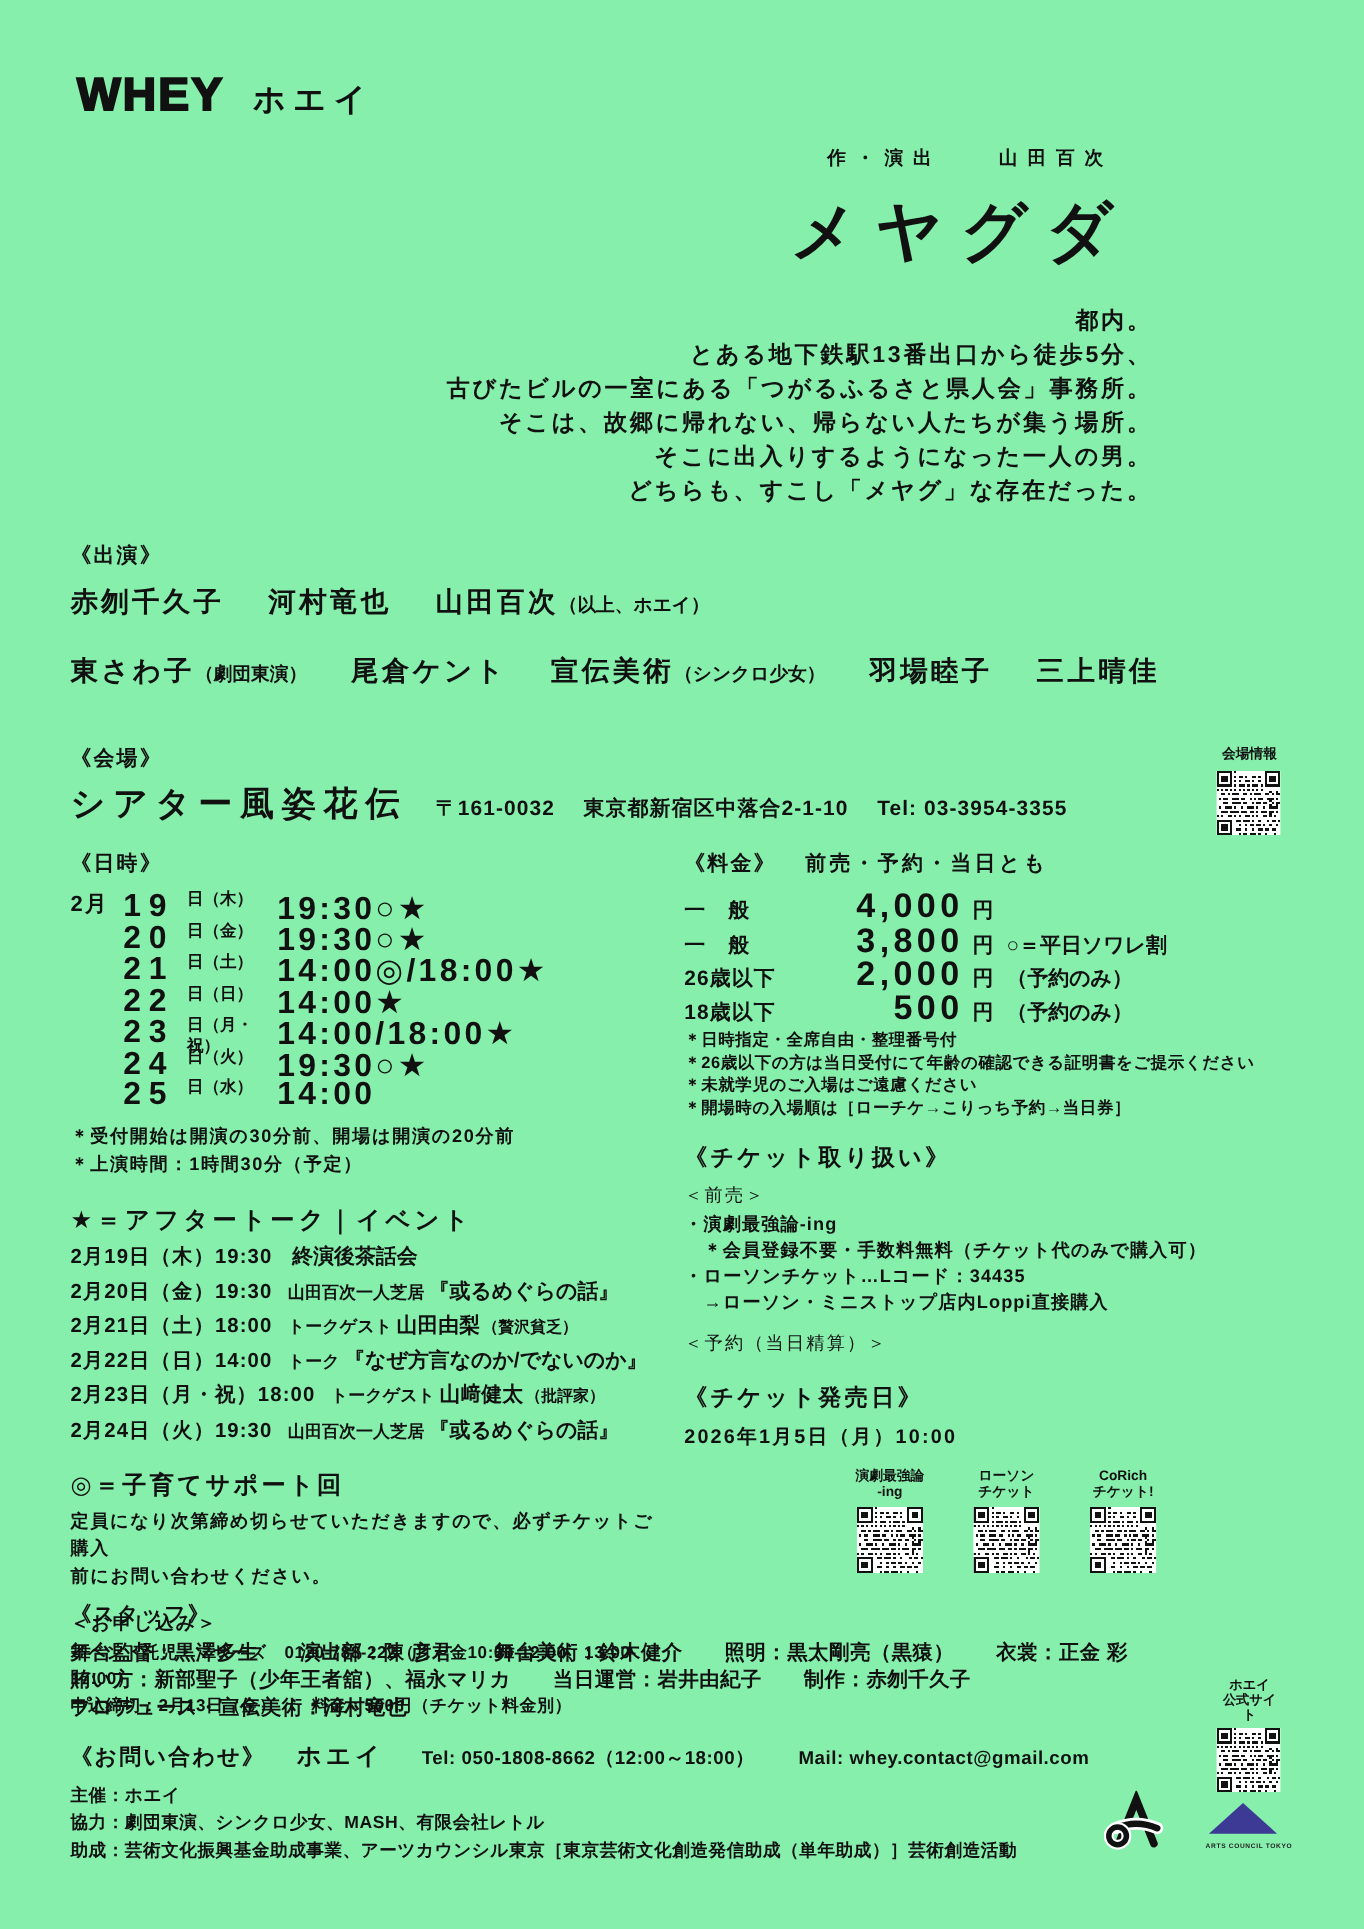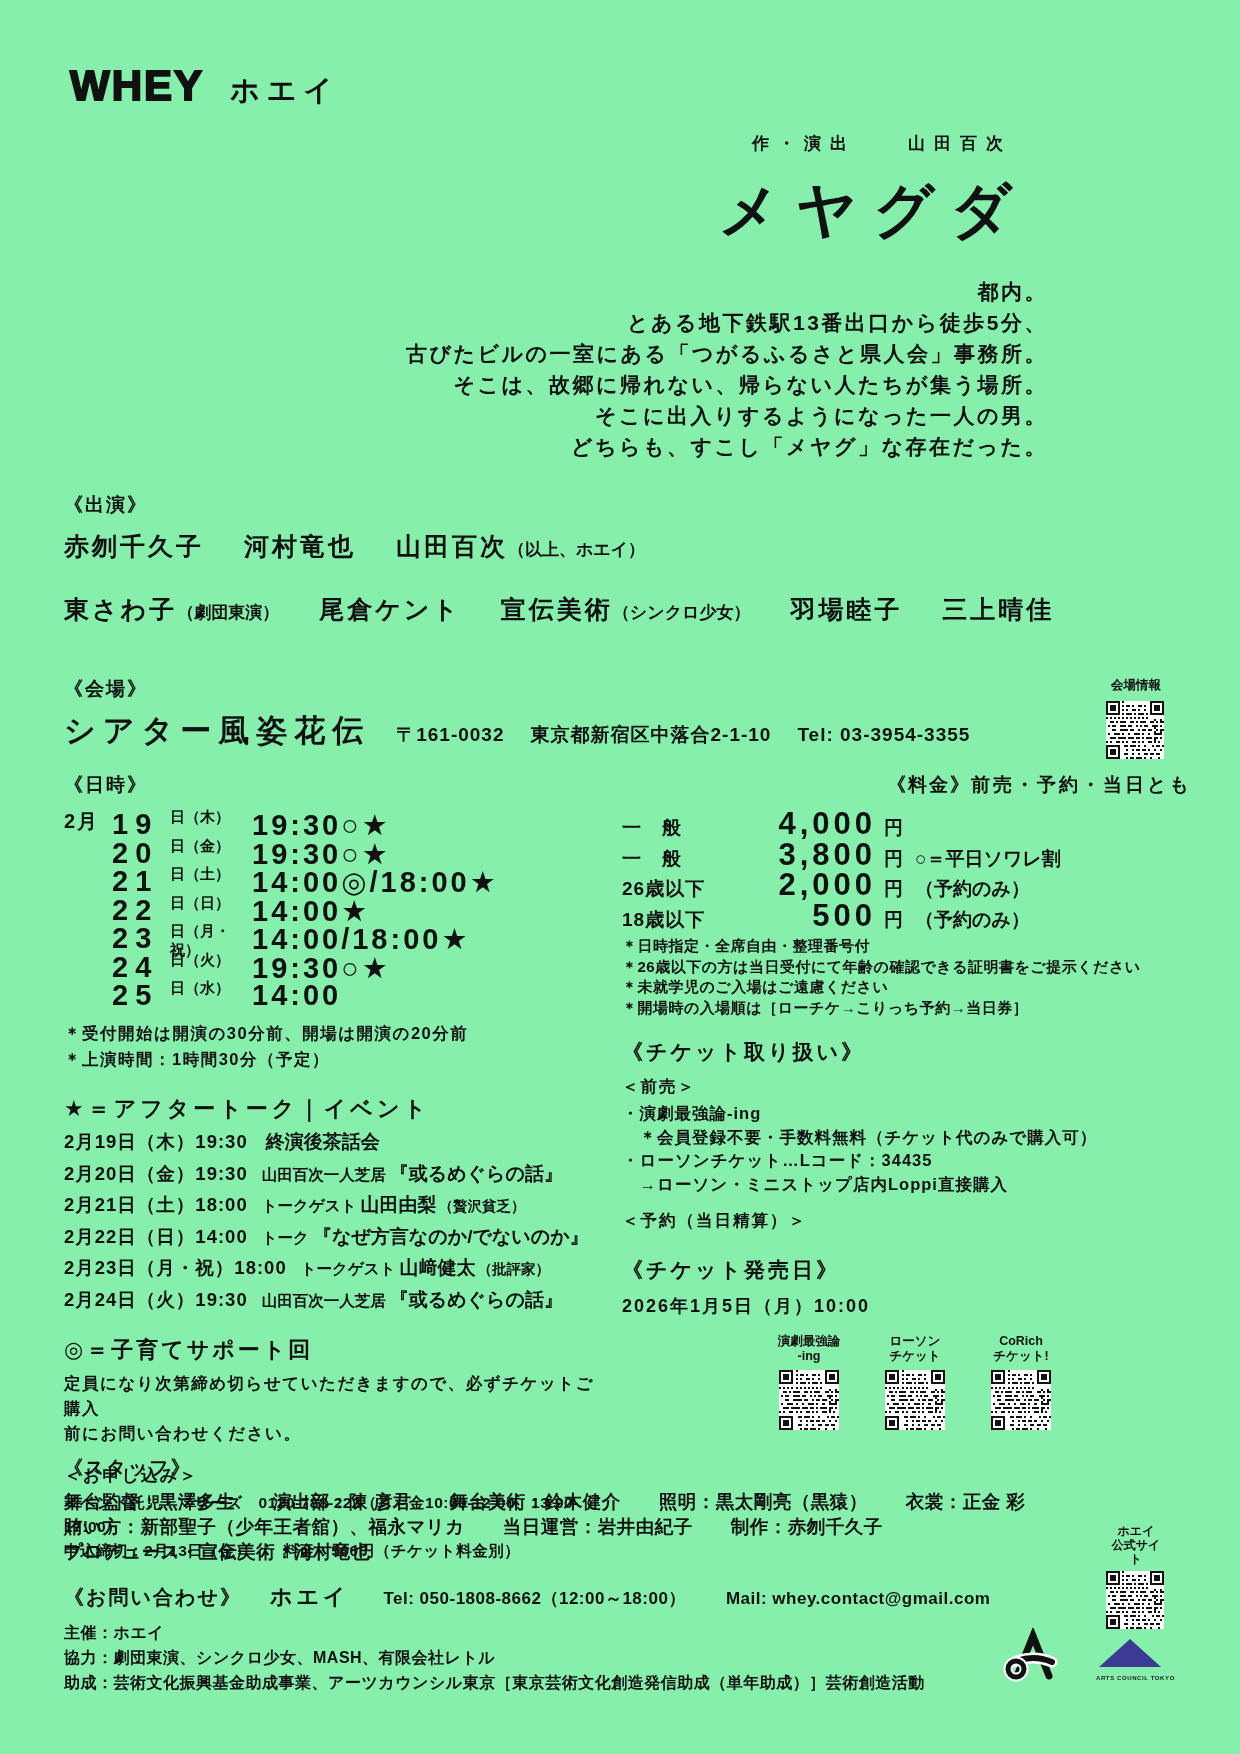--- a/index.html
+++ b/index.html
@@ -70,35 +70,35 @@
   
   .childcare{margin-top:22px;}
   .childcare-h{font-size:22px;font-weight:800;letter-spacing:3px;}
   .cc-line{font-size:16.5px;font-weight:600;letter-spacing:1.5px;line-height:25px;}
   .cc-body{margin-top:6px;}
   .apply-h{font-size:17px;font-weight:600;letter-spacing:2px;margin-top:18px;}
   .apply-line{font-size:15.5px;font-weight:600;letter-spacing:0.5px;line-height:24px;}
   .apply-body{margin-top:4px;}
 
   
-  .price-head{display:flex;align-items:baseline;justify-content:flex-end;}
+  .price-head{display:flex;align-items:baseline;gap:26px;}
   .price-sub{font-size:19px;font-weight:700;letter-spacing:3px;}
   .price-rows{margin-top:8px;}
   .price-row{display:flex;align-items:baseline;height:30.5px;}
   .price-label{width:106px;font-size:19px;font-weight:700;letter-spacing:1px;flex:none;}
   .price-amount{width:148px;font-size:31px;font-weight:700;letter-spacing:4px;text-align:right;flex:none;}
   .price-unit{font-size:19px;font-weight:700;margin-left:8px;}
   .price-note{font-size:19px;font-weight:600;margin-left:12px;white-space:nowrap;}
   .price-notes{margin-top:8px;}
   .p-note{font-size:15px;font-weight:600;letter-spacing:0.5px;line-height:20.5px;}
 
   
   .tickets{margin-top:20px;}
   .tickets-h{font-size:21px;font-weight:800;letter-spacing:3px;}
-  .tk-label{font-size:16.5px;font-weight:700;letter-spacing:2px;margin-top:10px;}
+  .tk-label{font-size:16.5px;font-weight:400;letter-spacing:2px;margin-top:10px;}
   .tk-item{font-size:16.5px;font-weight:600;letter-spacing:1px;line-height:23.5px;}
   .tk-items{margin-top:4px;}
   .tk-label2{margin-top:14px;}
 
   
   .release{margin-top:24px;}
   .release-date{font-size:18px;font-weight:600;letter-spacing:2px;margin-top:10px;}
 
   
   .qr-row{display:flex;gap:42px;margin-top:16px;padding-left:16px;justify-content:center;}

